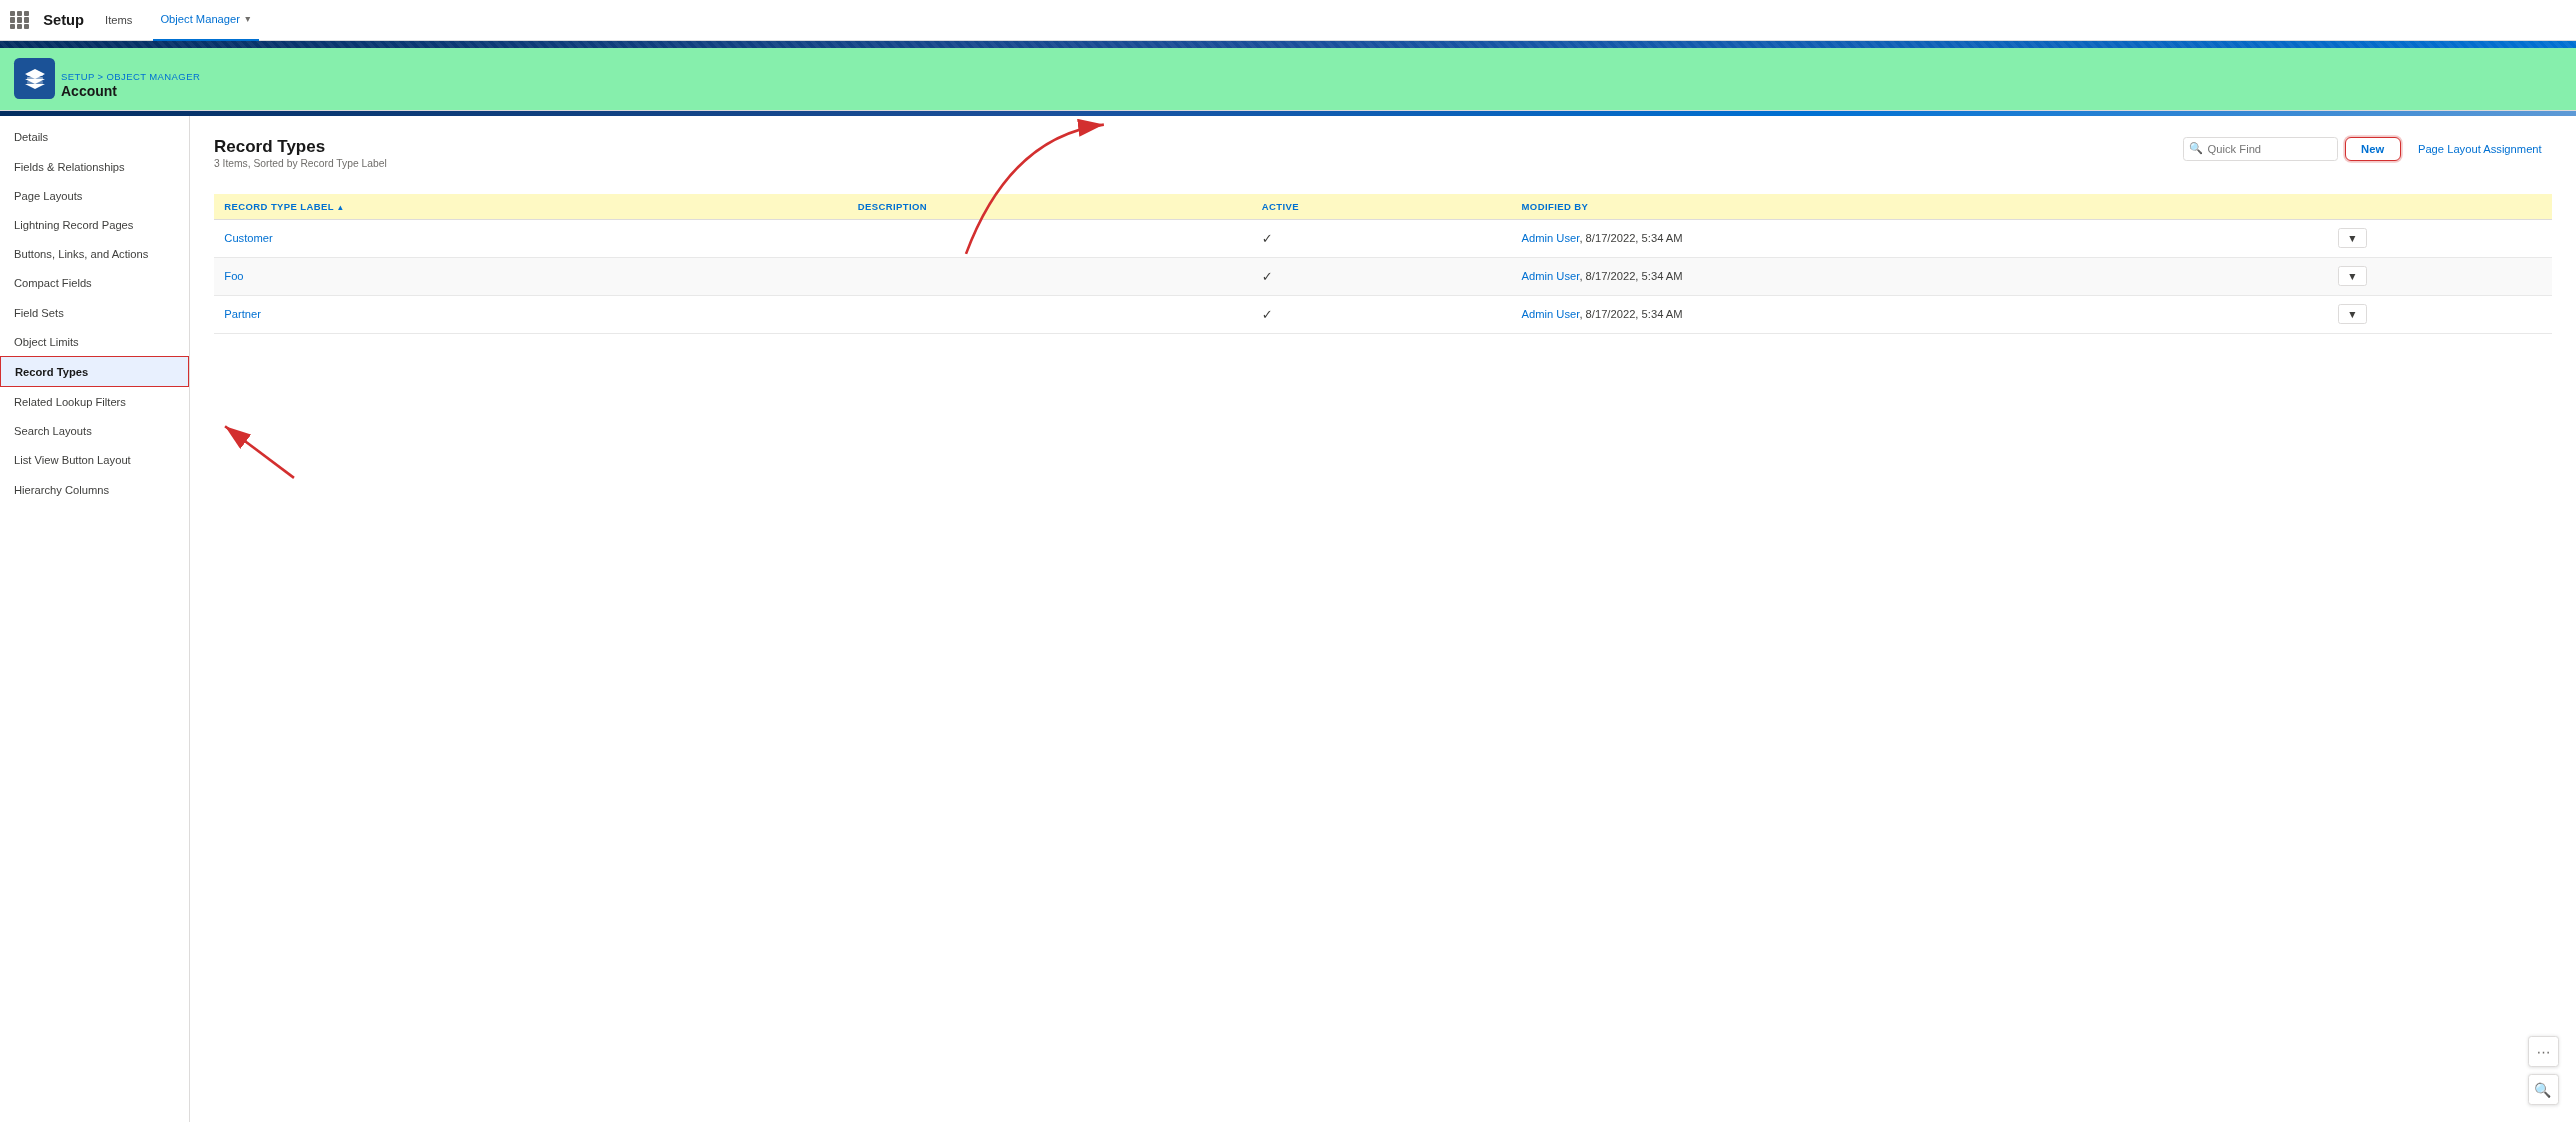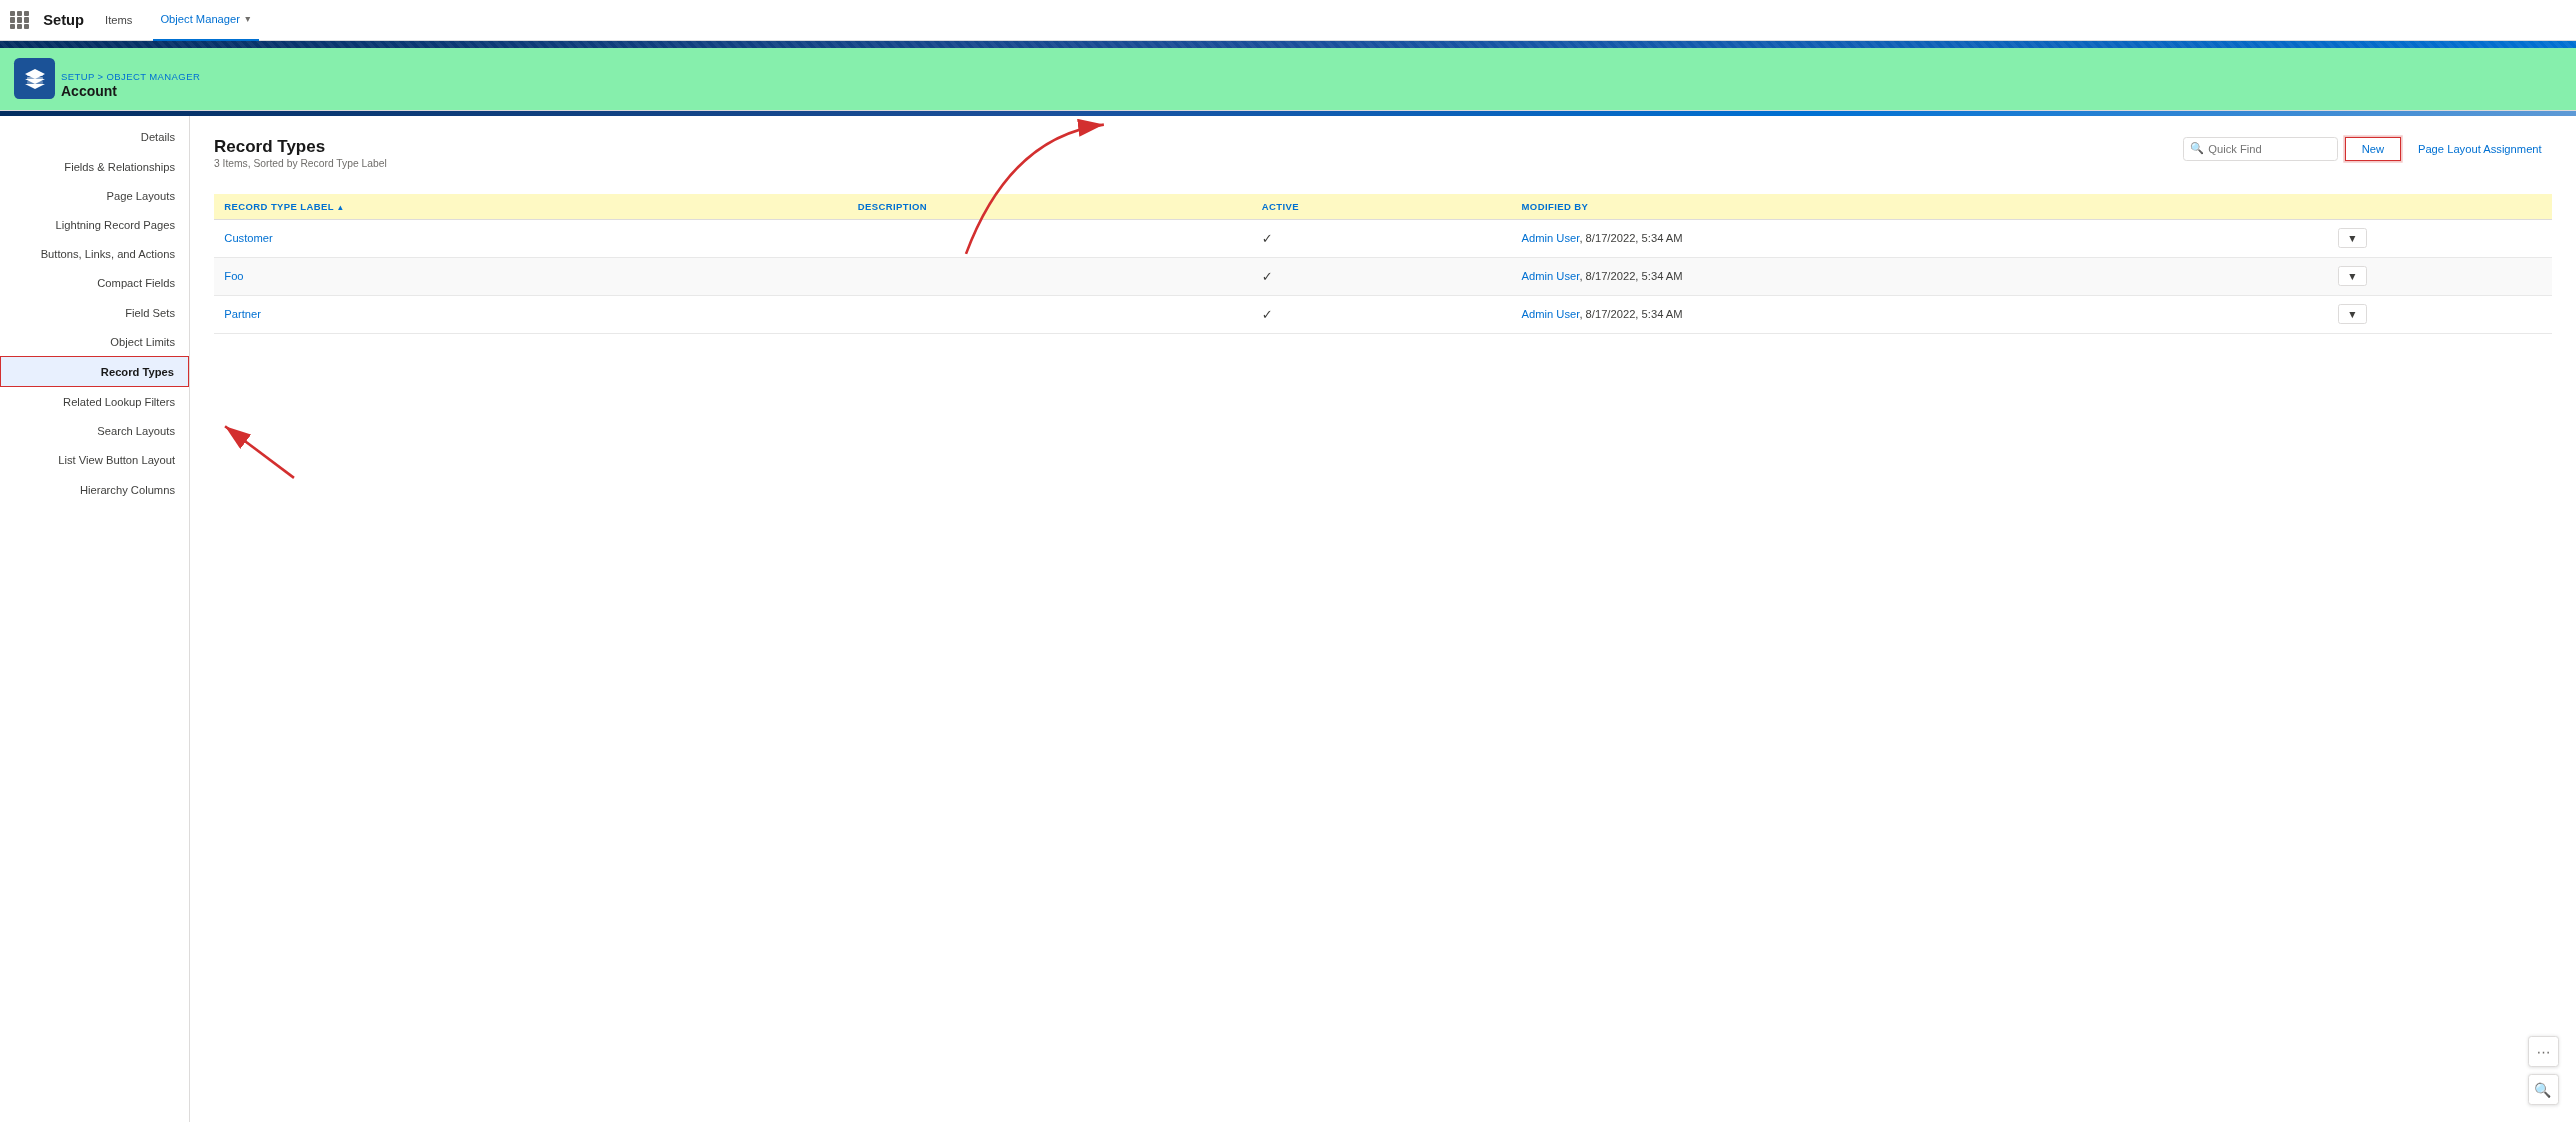--- a/index.html
+++ b/index.html
@@ -117,21 +117,20 @@
       border-right: 0.9px solid #dddbda;
       background: #fff;
       padding-top: 7px;
     }
     .sidebar-item {
       padding: 8.6px 14px;
       font-size: 11.2px;
       color: #3e3e3c;
       cursor: pointer;
       display: block;
-      text-align: right;
     }
     .sidebar-item.active {
       background: #e8f0fe;
       font-weight: 700;
       color: #181818;
       border: 1.3px solid #d32f2f;
       border-left: 1.3px solid #d32f2f;
     }
 
     
@@ -178,23 +177,23 @@
       font-size: 11.2px;
       width: 155px;
       outline: none;
       color: #3e3e3c;
     }
 
     .btn-new {
       padding: 5.2px 15.5px;
       background: #fff;
       border: 1.7px solid #d32f2f;
-      border-radius: 0;
-      font-size: 11.2px;
-      font-weight: 400;
+      border-radius: 6px;
+      font-size: 11.2px;
+      font-weight: 700;
       color: #0070d2;
       cursor: pointer;
       box-shadow: 0 0 0 1.7px #d32f2f44;
     }
 
     .btn-page-layout {
       padding: 5.2px 10.3px;
       background: transparent;
       border: none;
       font-size: 11.2px;

